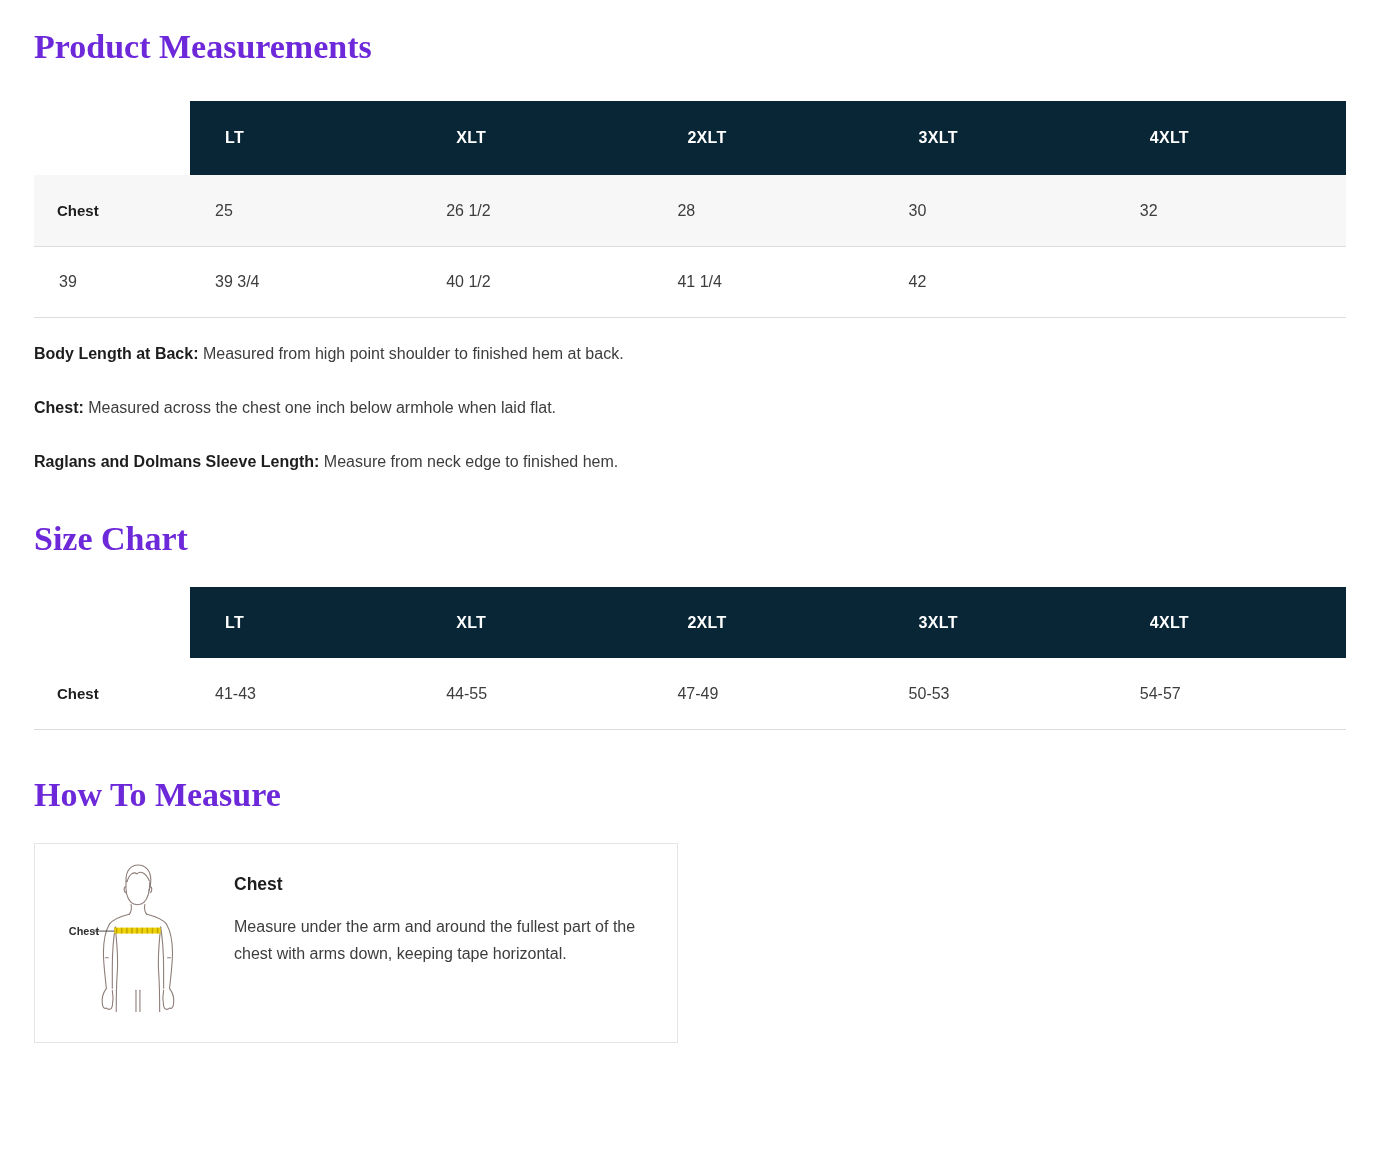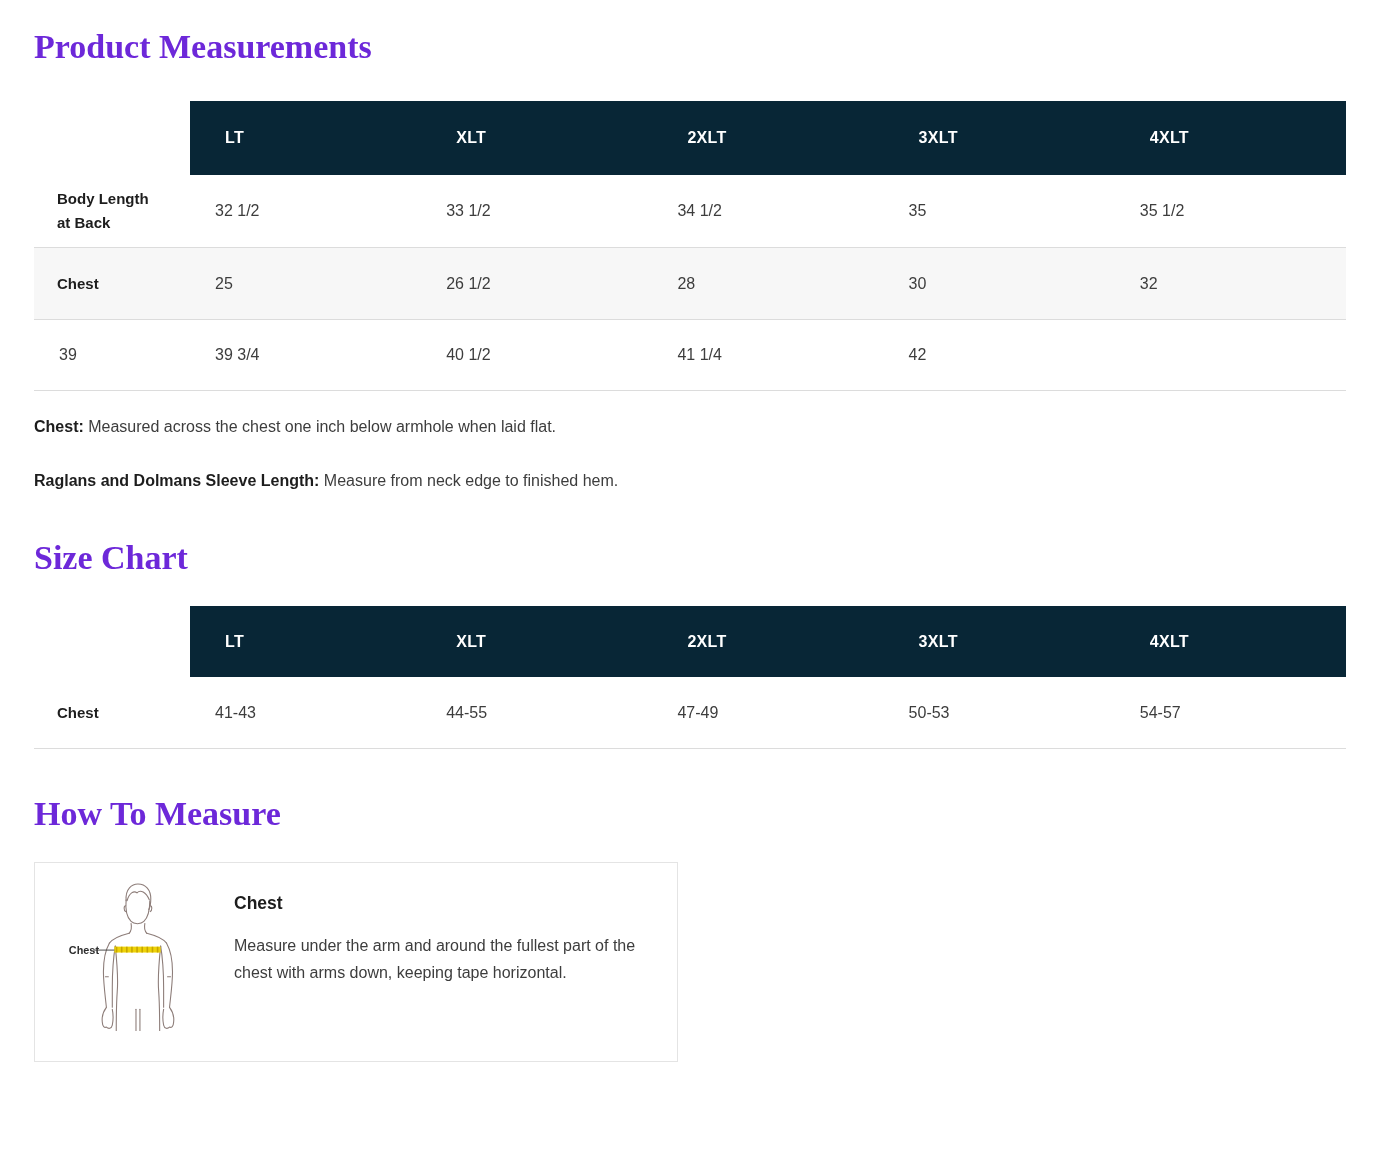--- a/index.html
+++ b/index.html
@@ -113,48 +113,41 @@
 <div class="size-table">
   <div class="t-header">
     <div class="corner-cell"></div>
     <div class="h-cell">LT</div>
     <div class="h-cell">XLT</div>
     <div class="h-cell">2XLT</div>
     <div class="h-cell">3XLT</div>
     <div class="h-cell">4XLT</div>
   </div>
 
-  <div class="t-row">
-    <div class="label-cell">Body Length at Back</div>
-    <div class="v-cell">32 1/2</div>
-    <div class="v-cell">33 1/2</div>
-    <div class="v-cell">34 1/2</div>
-    <div class="v-cell">35</div>
-    <div class="v-cell">35 1/2</div>
-  </div>
 
   <div class="t-row alt tall">
     <div class="label-cell">Chest</div>
     <div class="v-cell">25</div>
     <div class="v-cell">26 1/2</div>
     <div class="v-cell">28</div>
     <div class="v-cell">30</div>
     <div class="v-cell">32</div>
   </div>
 
   <div class="t-row">
     <div class="v-cell">39</div>
     <div class="v-cell">39 3/4</div>
     <div class="v-cell">40 1/2</div>
     <div class="v-cell">41 1/4</div>
     <div class="v-cell">42</div>
   </div>
 </div>
 
 <div class="definitions">
+  <p><b>Body Length at Back:</b> <span>Measured from high point shoulder to finished hem at back.</span></p>
   <p><b>Chest:</b> <span>Measured across the chest one inch below armhole when laid flat.</span></p>
   <p><b>Raglans and Dolmans Sleeve Length:</b> <span>Measure from neck edge to finished hem.</span></p>
 </div>
 
 <h2 class="serif">Size Chart</h2>
 
 <div class="size-table">
   <div class="t-header" style="height:71px;">
     <div class="corner-cell"></div>
     <div class="h-cell">LT</div>

